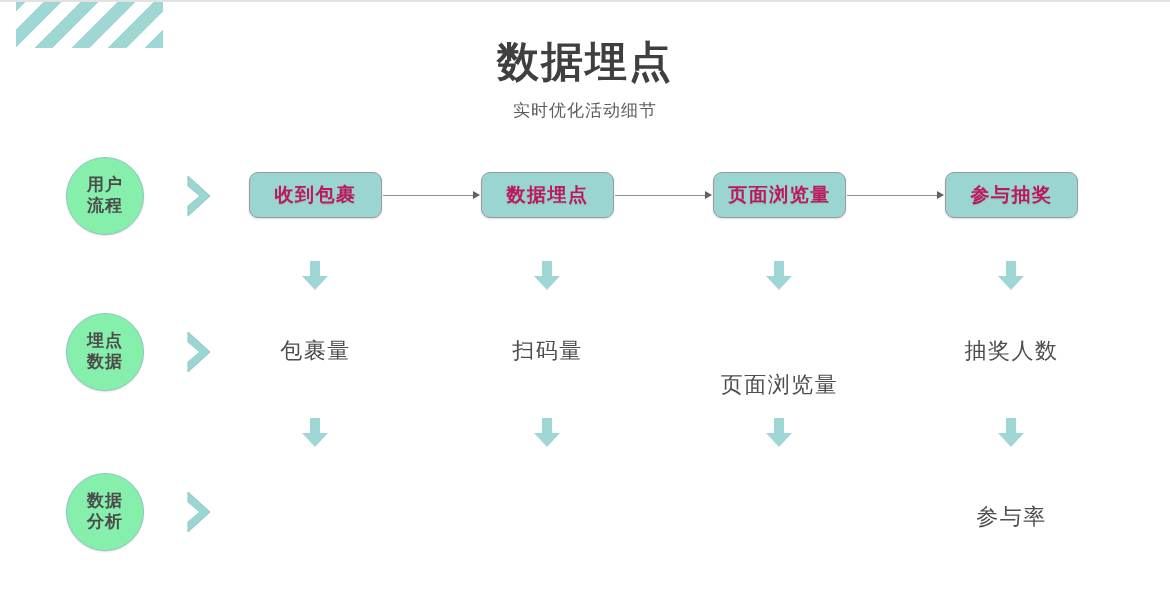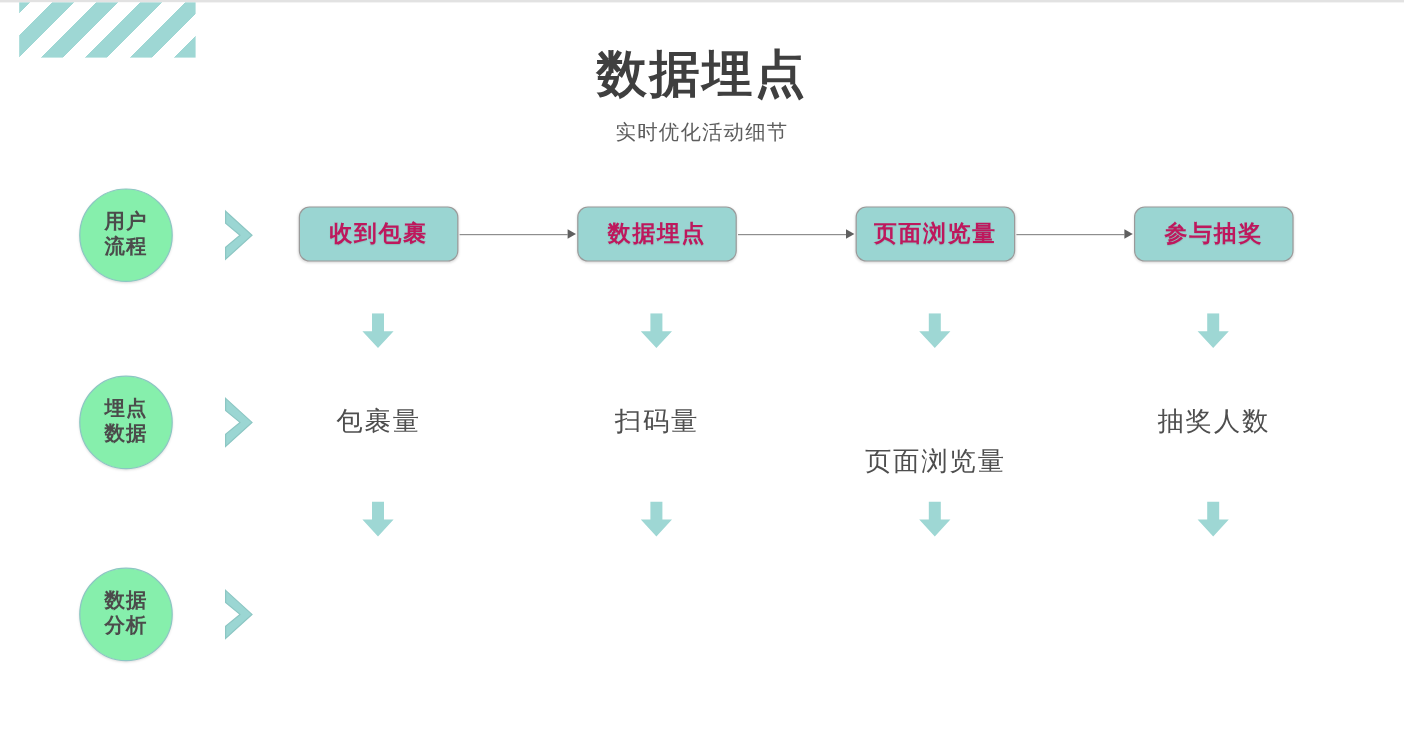--- a/index.html
+++ b/index.html
@@ -264,14 +264,15 @@
       <polygon points="9,0 19,0 19,15 27,15 14,29 1,15 9,15" fill="currentColor"></polygon>
     </svg>
   </div>
   <div class="v-arrow" style="left:997px; top:418px;">
     <svg viewBox="0 0 28 30" aria-hidden="true">
       <polygon points="9,0 19,0 19,15 27,15 14,29 1,15 9,15" fill="currentColor"></polygon>
     </svg>
   </div>
 
   <div class="metric" style="left:249px; top:503px; width:133px;"></div>
+  <div class="metric" style="left:945px; top:503px; width:133px;">参与率</div>
 
 </div>
 
 </body></html>

